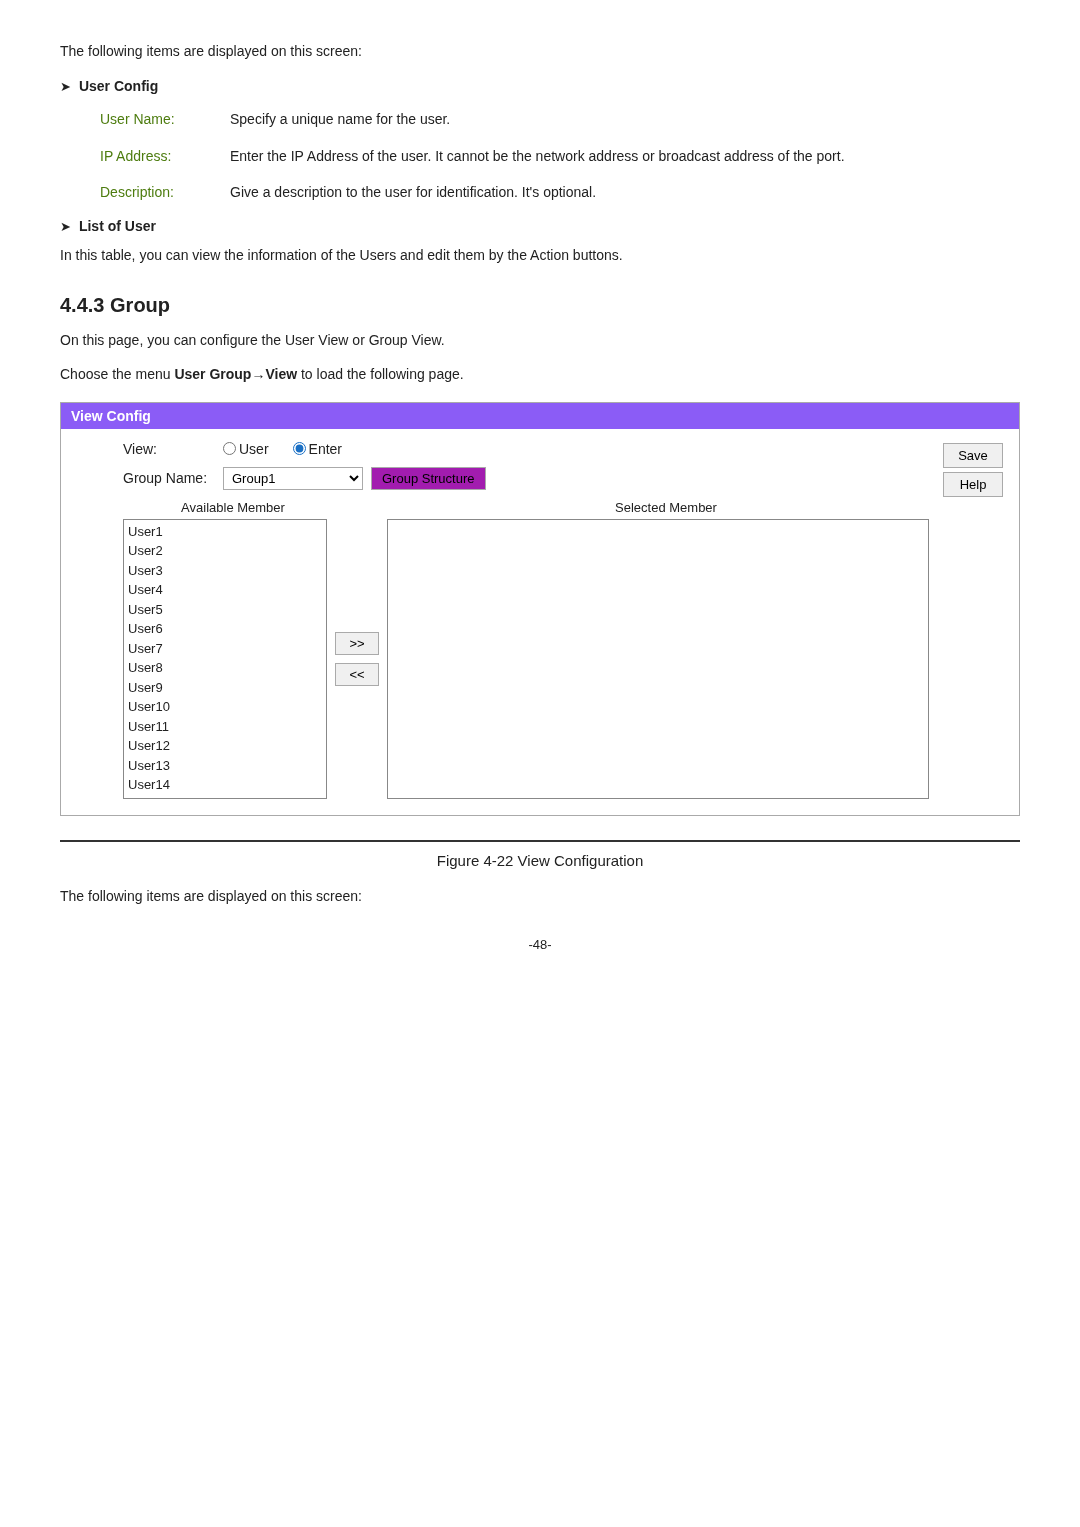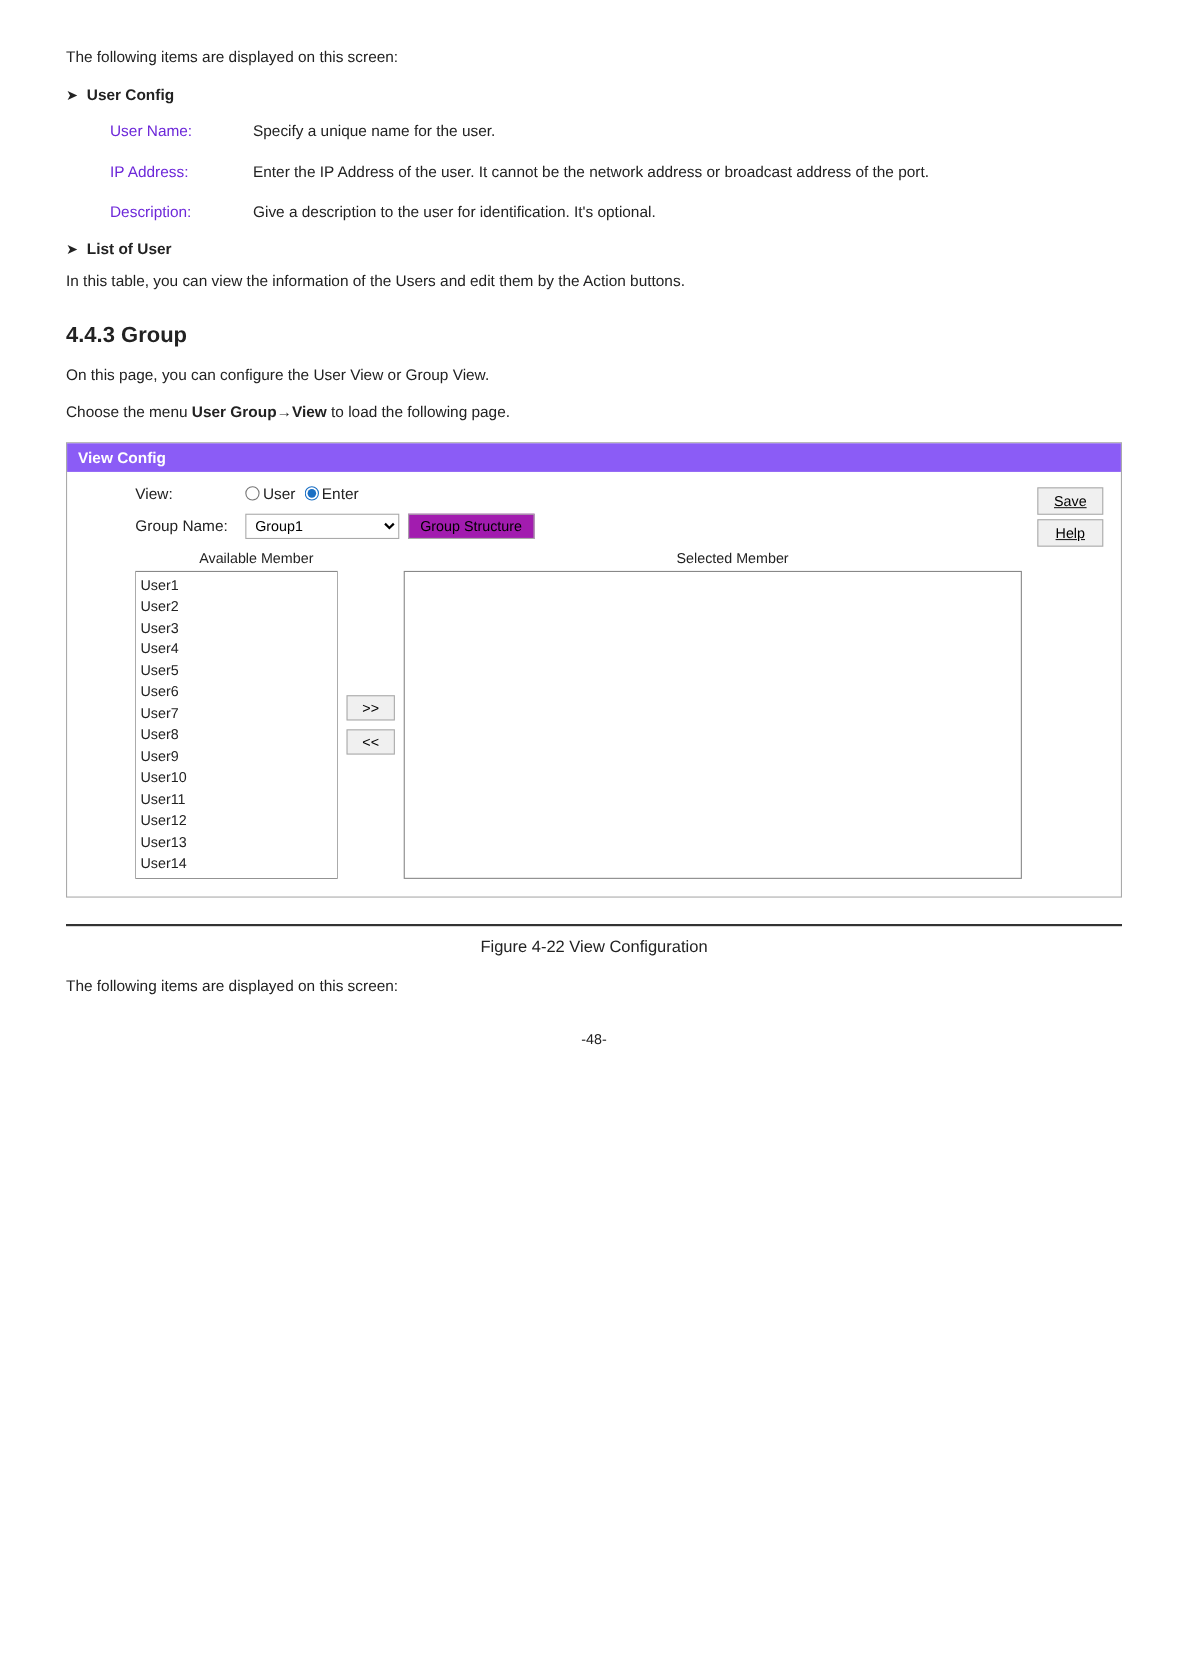--- a/index.html
+++ b/index.html
@@ -30,21 +30,21 @@
     .section-heading .label {
       font-weight: bold;
       font-size: 14px;
     }
     .field-block {
       display: flex;
       margin: 14px 0 14px 40px;
       line-height: 1.6;
     }
     .field-name {
-      color: #6d28d9;
+      color: #4d7c0f;
       font-weight: normal;
       min-width: 130px;
       flex-shrink: 0;
     }
     .field-desc {
       color: #222;
       flex: 1;
       text-align: justify;
     }
     .chapter-heading {
@@ -91,21 +91,21 @@
       align-items: center;
       margin-bottom: 10px;
     }
     .config-row-label {
       min-width: 100px;
       font-size: 14px;
     }
     .radio-group {
       display: flex;
       align-items: center;
-      gap: 8px;
+      gap: 24px;
     }
     .radio-group label {
       display: flex;
       align-items: center;
       gap: 3px;
       font-size: 14px;
       cursor: pointer;
     }
     input[type="radio"] {
       accent-color: #1a6fc4;
@@ -150,21 +150,21 @@
       text-align: center;
       margin-left: 60px;
     }
     .members-body {
       display: flex;
       align-items: flex-start;
       gap: 0;
     }
     .member-list {
       border: 1px solid #888;
-      width: 184px;
+      width: 204px;
       height: 280px;
       overflow-y: auto;
       font-size: 13px;
       background: #fff;
       padding: 2px 0;
     }
     .member-list-item {
       padding: 0 4px;
       line-height: 1.5;
     }
@@ -193,21 +193,20 @@
       overflow-y: auto;
       font-size: 13px;
       background: #fff;
     }
     .action-btns {
       display: flex;
       flex-direction: column;
       gap: 4px;
       margin-left: 14px;
       padding-top: 2px;
-      text-decoration: underline;
     }
     .action-btn {
       border: 1px solid #aaa;
       background: #f0f0f0;
       padding: 4px 14px;
       font-size: 13px;
       cursor: pointer;
       min-width: 60px;
       text-align: center;
     }

